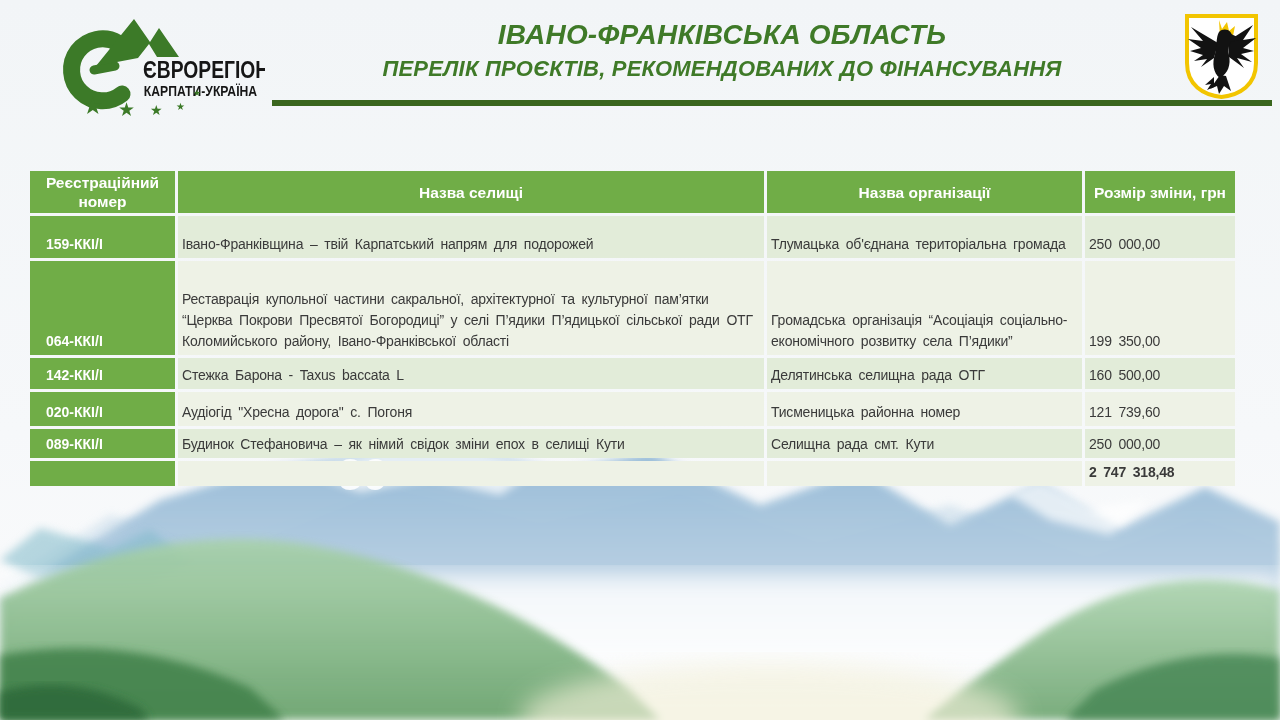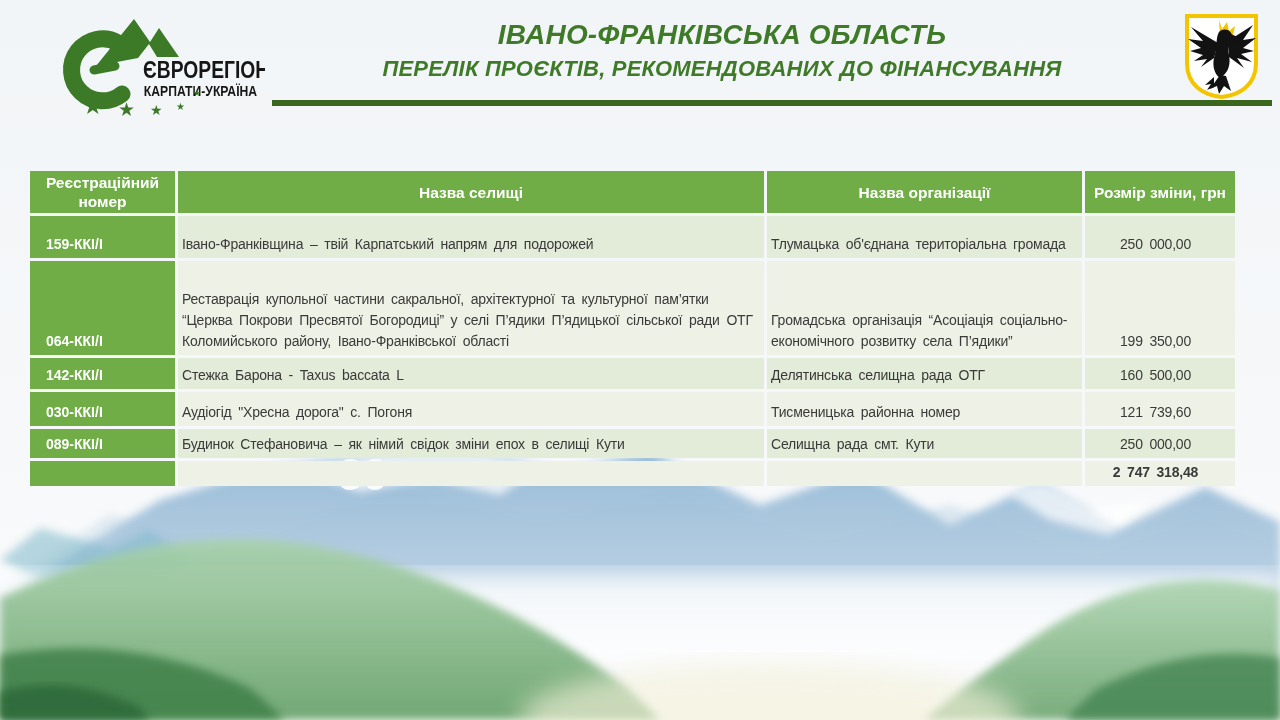--- a/index.html
+++ b/index.html
@@ -39,21 +39,21 @@
   }
   .proj-table td{
     font-size:14px; color:#3a3a3a; vertical-align:bottom;
     line-height:21px; letter-spacing:-0.2px; word-spacing:3px;
     padding:1px 4px 3px 4px; overflow:hidden;
   }
   .proj-table td:first-child{
     background:#70ad47; color:#fff; font-weight:bold; letter-spacing:0;
     padding-left:16px;
   }
-  .proj-table td:last-child{text-align:center; padding-right:13px;}
+  .proj-table td:last-child{text-align:left; padding-right:13px;}
   .proj-table tbody tr:nth-child(odd) td{background:#e2ecd9;}
   .proj-table tbody tr:nth-child(even) td{background:#eef2e6;}
   .proj-table tbody tr:nth-child(odd) td:first-child,
   .proj-table tbody tr:nth-child(even) td:first-child{background:#70ad47;}
   .proj-table tbody tr:nth-child(1) td{height:38px;}
   .proj-table tbody tr:nth-child(2) td{height:90px;}
   .proj-table tbody tr:nth-child(3) td{height:27px;}
   .proj-table tbody tr:nth-child(4) td{height:30px;}
   .proj-table tbody tr:nth-child(5) td{height:25px;}
   .proj-table tfoot td{background:#eef2e6; height:17px; font-weight:bold;}
@@ -180,21 +180,21 @@
           <td>Громадська організація “Асоціація соціально-економічного розвитку села П’ядики”</td>
           <td>199 350,00</td>
         </tr>
         <tr>
           <td>142-ККІ/І</td>
           <td>Стежка Барона - Taxus baccata L</td>
           <td>Делятинська селищна рада ОТГ</td>
           <td>160 500,00</td>
         </tr>
         <tr>
-          <td>030-ККІ/І</td>
+          <td>020-ККІ/І</td>
           <td>Аудіогід "Хресна дорога" с. Погоня</td>
           <td>Тисменицька районна номер</td>
           <td>121 739,60</td>
         </tr>
         <tr>
           <td>089-ККІ/І</td>
           <td>Будинок Стефановича – як німий свідок зміни епох в селищі Кути</td>
           <td>Селищна рада смт. Кути</td>
           <td>250 000,00</td>
         </tr>

